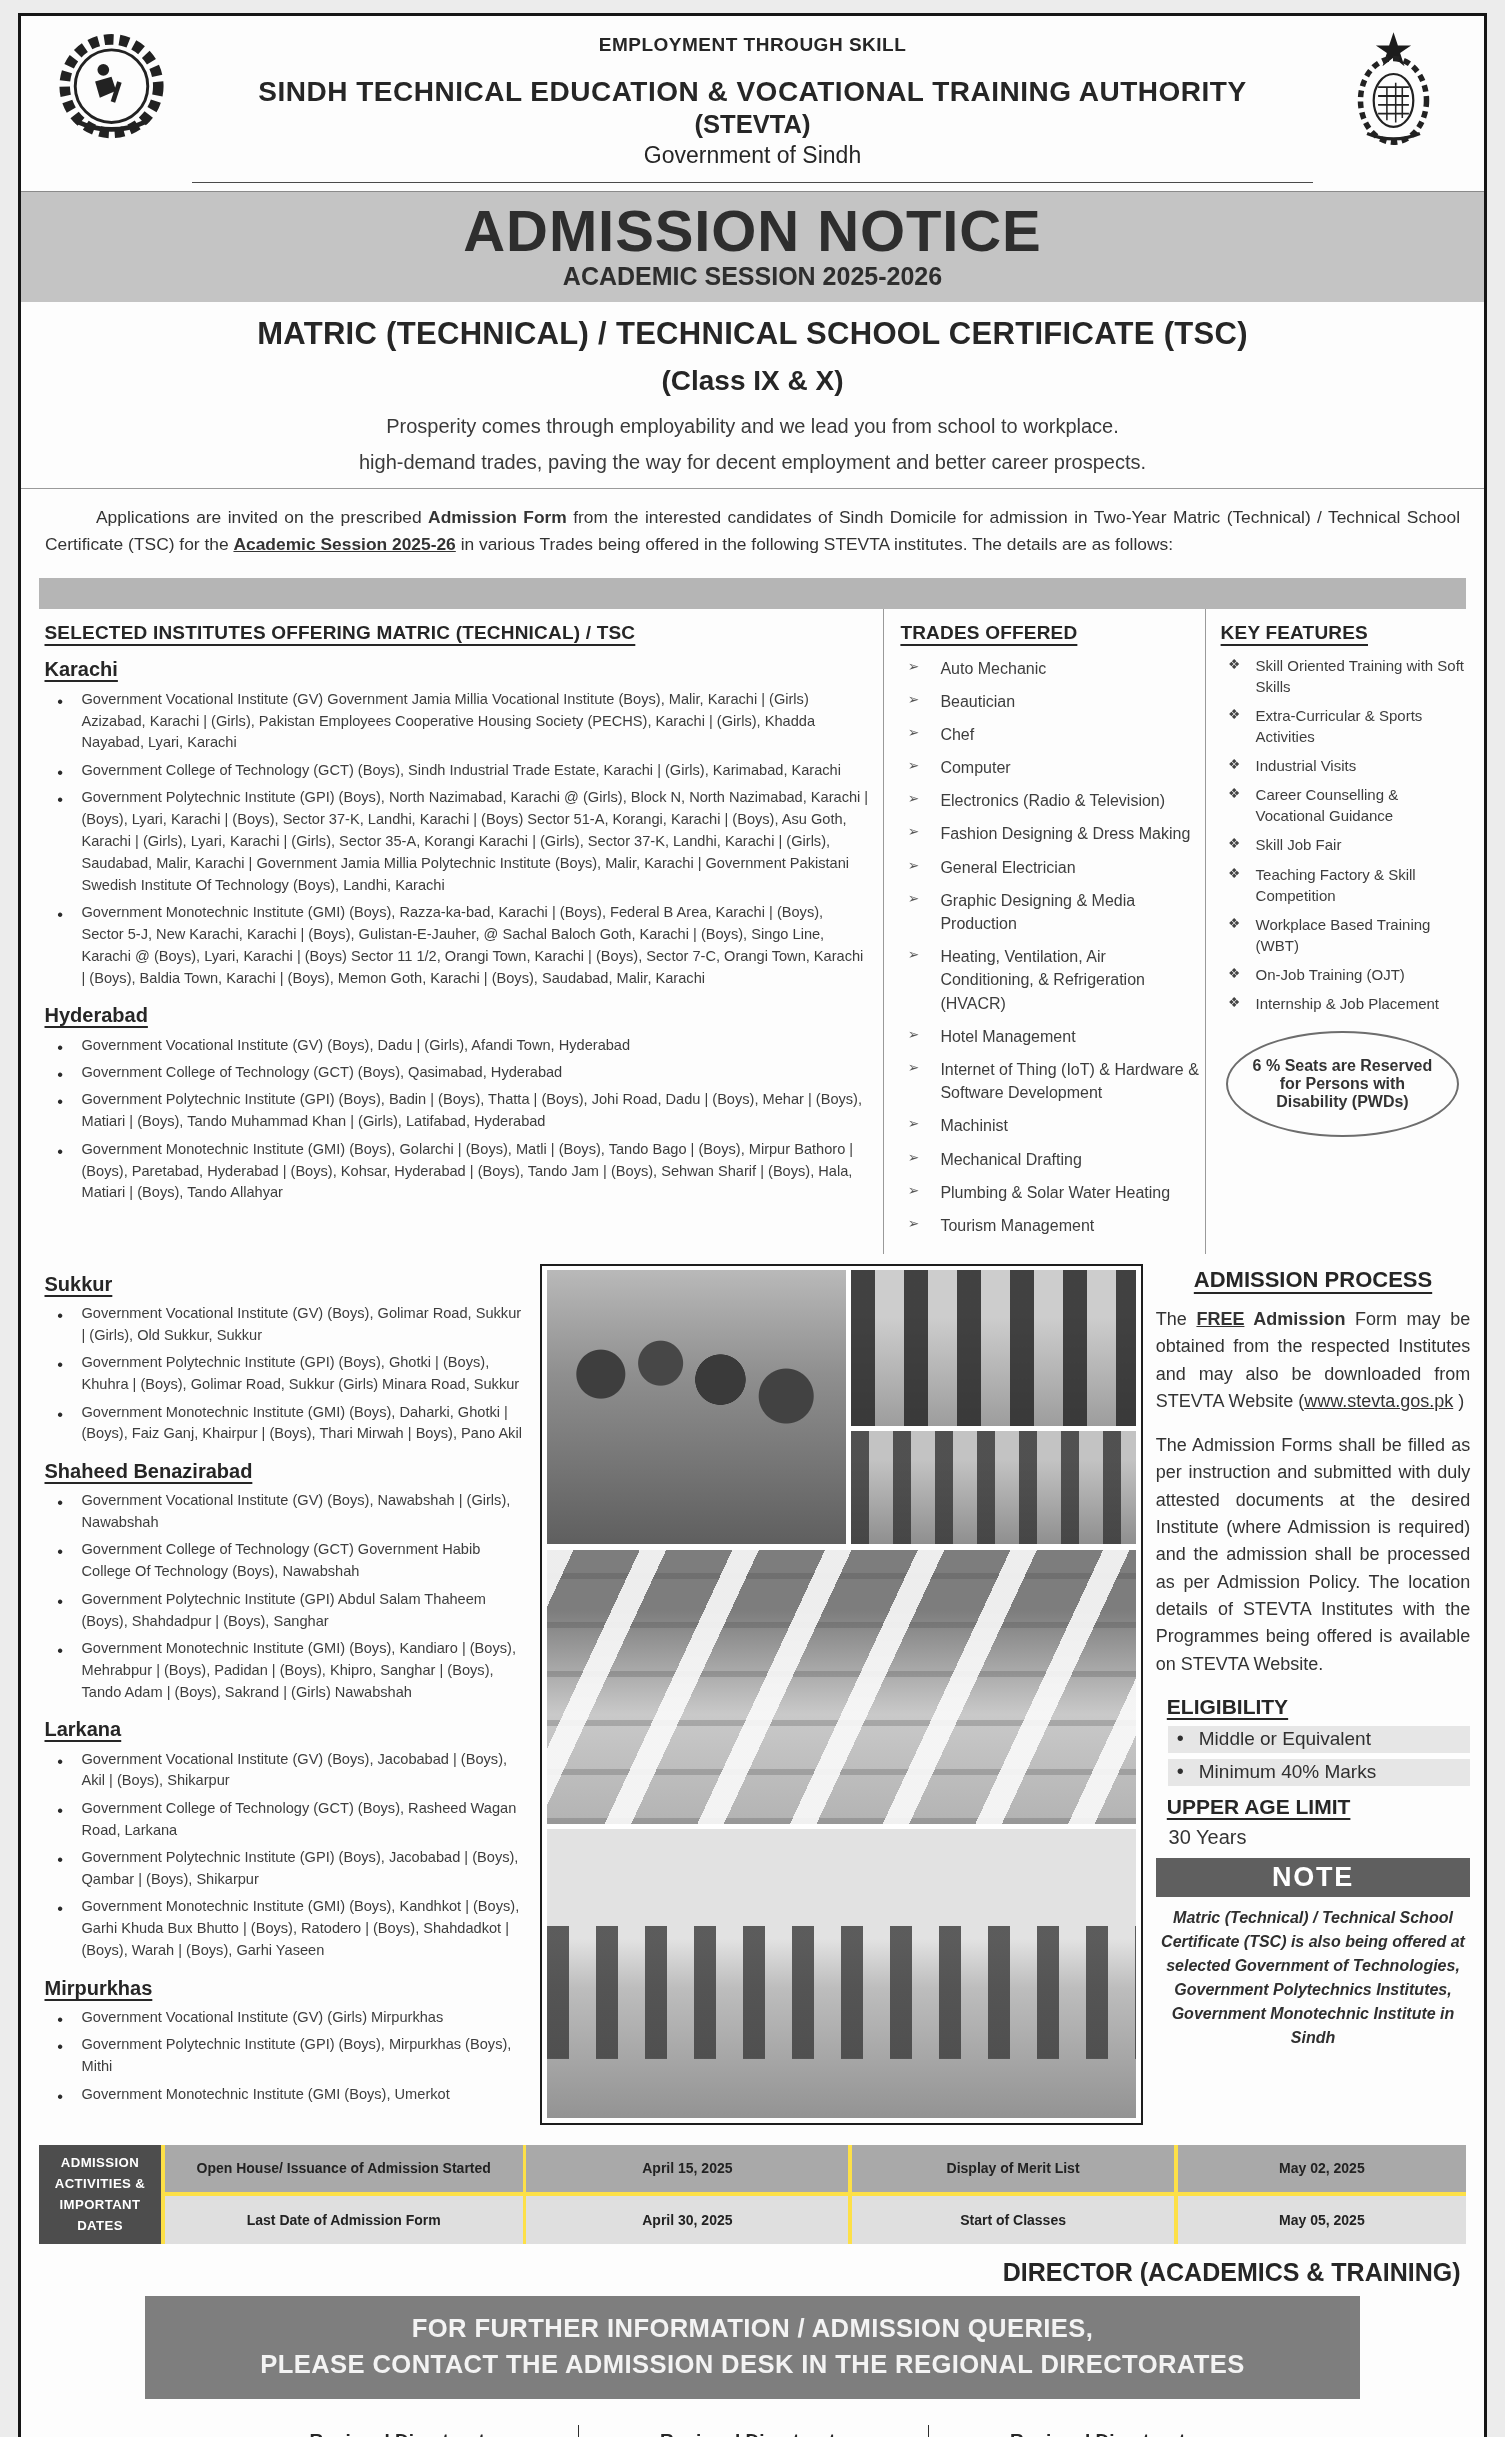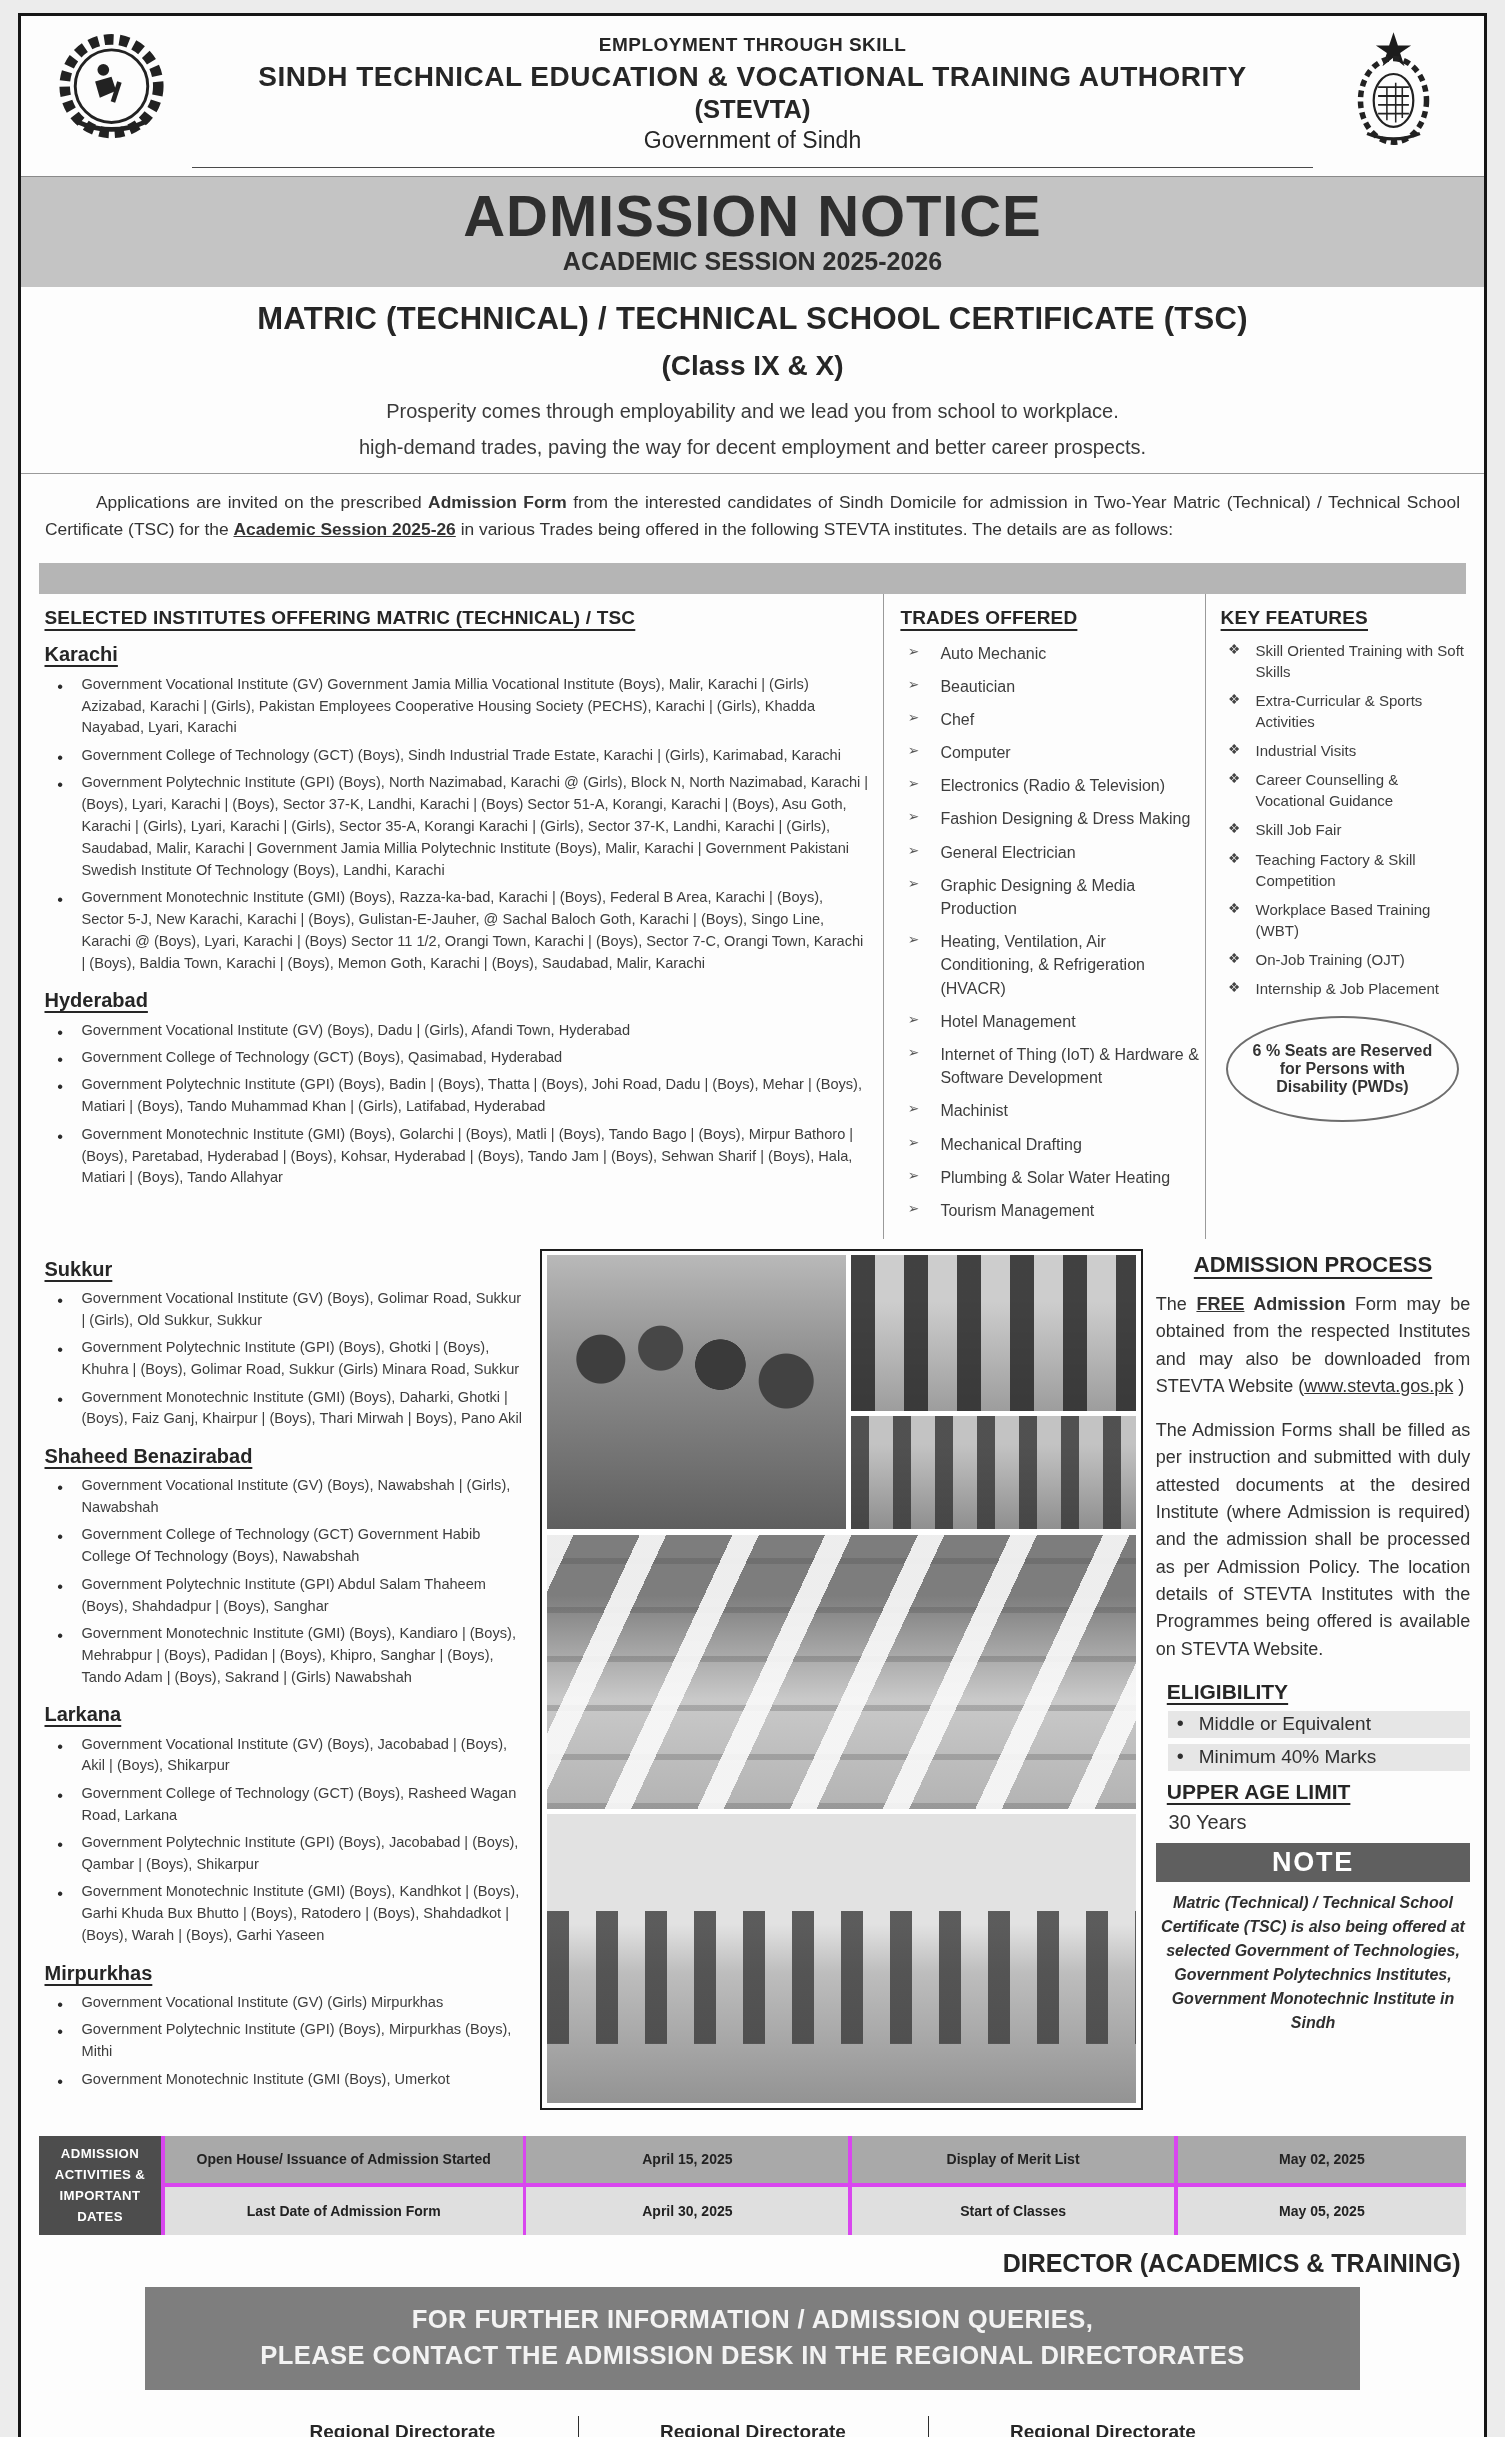--- a/index.html
+++ b/index.html
@@ -5,21 +5,21 @@
   * { margin:0; padding:0; box-sizing:border-box; }
   body { background:#ececec; font-family:"Liberation Sans","DejaVu Sans",sans-serif; color:#262626;
          -webkit-font-smoothing:antialiased; }
   .page { width:1469px; margin:12.8px auto 0; background:#fdfdfd; border:3.7px solid #161616;
           padding:9px 18px 0; }
 
   
   .masthead { display:flex; align-items:flex-start; gap:12.8px; padding:5.5px 3.7px 1.8px; }
   .masthead-center { flex:1; text-align:center; padding:3.7px 0 12.8px; border-bottom:1.8px solid #4a4a4a; }
   .tagline-top { font-size:19px; font-weight:bold; letter-spacing:0.5px; }
-  .org-name { font-size:28px; font-weight:600; letter-spacing:0.5px; margin-top:5px; }
+  .org-name { font-size:28px; font-weight:600; letter-spacing:0.5px; margin-top:20px; }
   .org-abbr { font-size:25.6px; font-weight:600; margin-top:1.8px; }
   .gov-line { font-size:23px; font-weight:500; margin-top:3.7px; }
   .logo-box { width:137px; display:flex; justify-content:center; }
 
   
   .notice-banner { background:#c4c4c4; text-align:center; padding:9px 0 11px; margin:5.5px -18px 0;
                    border-top:0.9px solid #8a8a8a; }
   .notice-title { font-size:58px; font-weight:bold; letter-spacing:0.9px; color:#2e2e2e; line-height:1.02; }
   .notice-session { font-size:25px; font-weight:bold; color:#2e2e2e; margin-top:1.8px; }
 
@@ -108,21 +108,21 @@
                    background:#e6e6e6; margin-bottom:5.5px; }
   ul.eliglist li::before { content:"\2022"; position:absolute; left:9px; top:0.9px; font-size:20px; }
   .age-value { font-size:20px; margin:1.8px 0 9px 12.8px; color:#333; }
   .note-bar { background:#5f5f5f; color:#fff; text-align:center; font-size:27px; font-weight:bold;
               letter-spacing:1.8px; padding:3.7px 0; margin:5.5px 0 9px; }
   .note-text { font-size:16px; font-weight:bold; font-style:italic; text-align:center;
                line-height:1.5; color:#2f2f2f; padding:0 1.8px; }
 
   
   .sched { display:grid; grid-template-columns:122px 358px 322px 322px 1fr; gap:3.7px;
-           margin:26px 0 0; background:#d946ef; }
+           margin:20px 0 0; background:#fde047; }
   .sched-label { grid-row:1 / 3; background:#4d4d4d; color:#fff; font-size:13.2px; font-weight:bold;
                  display:flex; align-items:center; justify-content:center; text-align:center;
                  padding:7.3px; line-height:1.6; letter-spacing:0.4px; }
   .sched-cell { display:flex; align-items:center; justify-content:center; text-align:center;
                 font-size:14px; font-weight:bold; padding:9px 28px; color:#222; line-height:1.45; }
   .r1 { background:#a9a9a9; } .r2 { background:#dfdfdf; }
   .sched-cell.act { justify-content:center; }
 
   .director-line { text-align:right; font-size:25px; font-weight:bold; margin:14.6px 5.5px 3.7px; }
 

